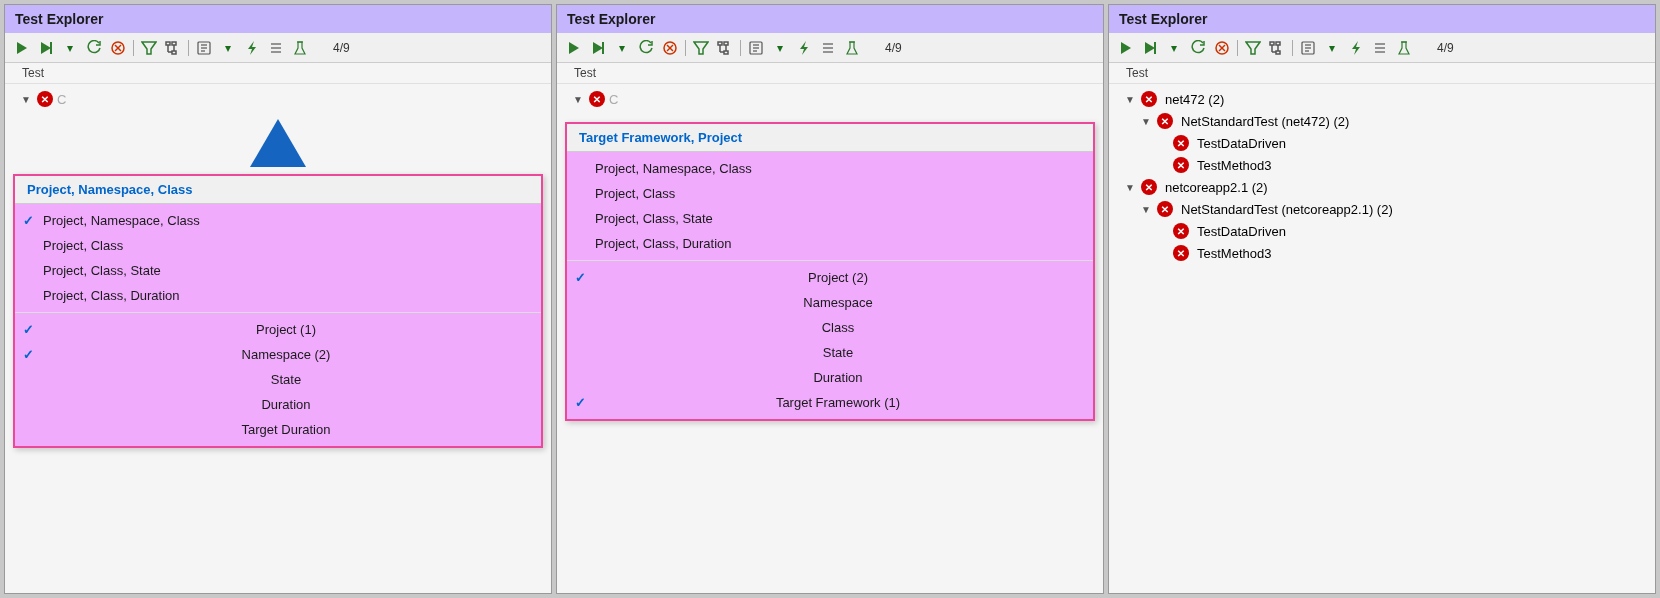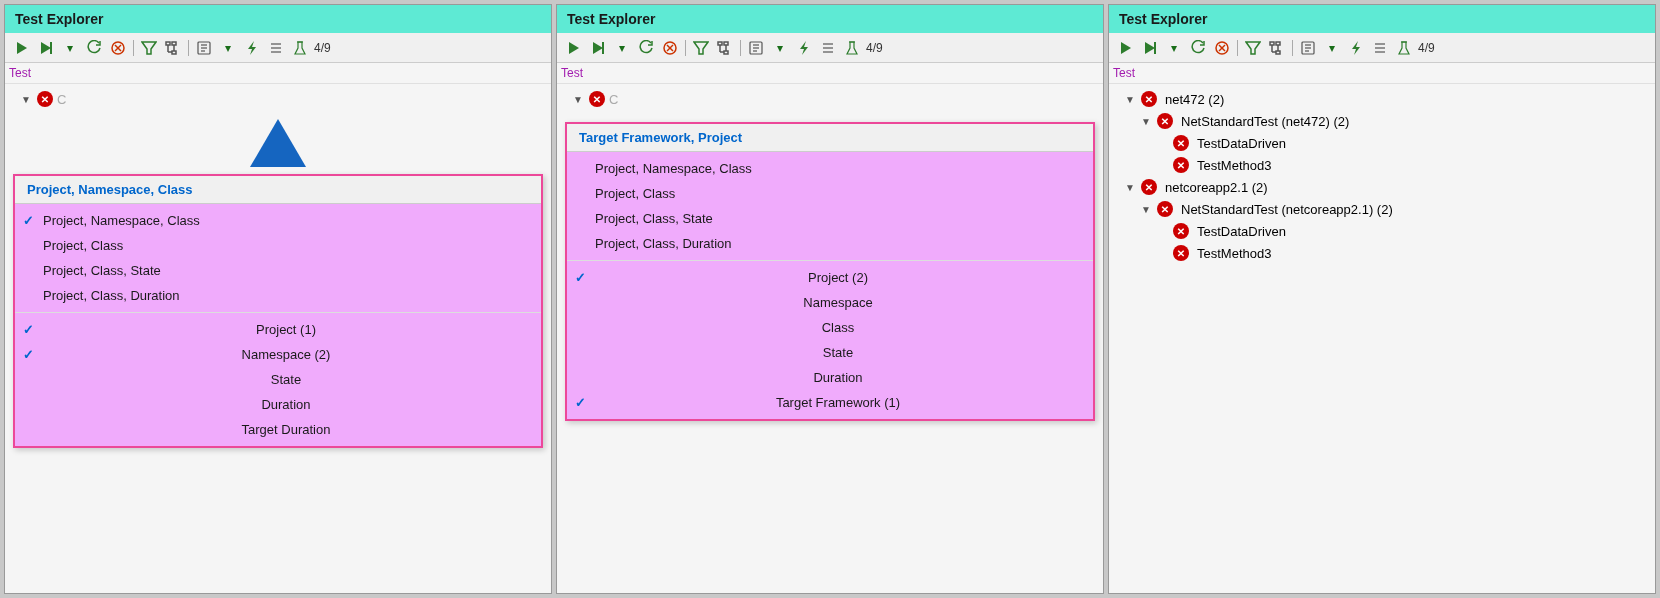--- a/index.html
+++ b/index.html
@@ -17,21 +17,21 @@
 
     .panel {
       display: flex;
       flex-direction: column;
       border: 1px solid #999;
       background: #f5f5f5;
       flex: 1;
     }
 
     .panel-header {
-      background: #5eead4;
+      background: #c4b5fd;
       padding: 6px 10px;
       font-size: 14px;
       font-weight: 600;
       color: #1a1a1a;
     }
 
     .toolbar {
       background: #f0f0f0;
       border-bottom: 1px solid #ccc;
       padding: 3px 6px;
@@ -57,21 +57,21 @@
     .toolbar-sep {
       width: 1px;
       height: 16px;
       background: #aaa;
       margin: 0 2px;
     }
 
     .toolbar-count {
       font-size: 12px;
       color: #333;
-      margin-left: 1px;
+      margin-left: 20px;
     }
 
     .panel-content {
       display: flex;
       flex-direction: column;
       flex: 1;
       overflow: hidden;
       position: relative;
     }
 
@@ -153,23 +153,23 @@
       height: 16px;
       border-radius: 50%;
       background: #cc0000;
       color: white;
       font-size: 10px;
       font-weight: bold;
       flex-shrink: 0;
     }
 
     .panel-label {
-      padding: 3px 4px;
+      padding: 3px 17px;
       font-size: 12px;
-      color: #a21caf;
+      color: #404040;
       border-bottom: 1px solid #e0e0e0;
     }
     .icon-red { color: #cc0000; }
   </style>
 </head>
 <body>
 
 <div class="panel">
   <div class="panel-header">
     <span>Test Explorer</span>

